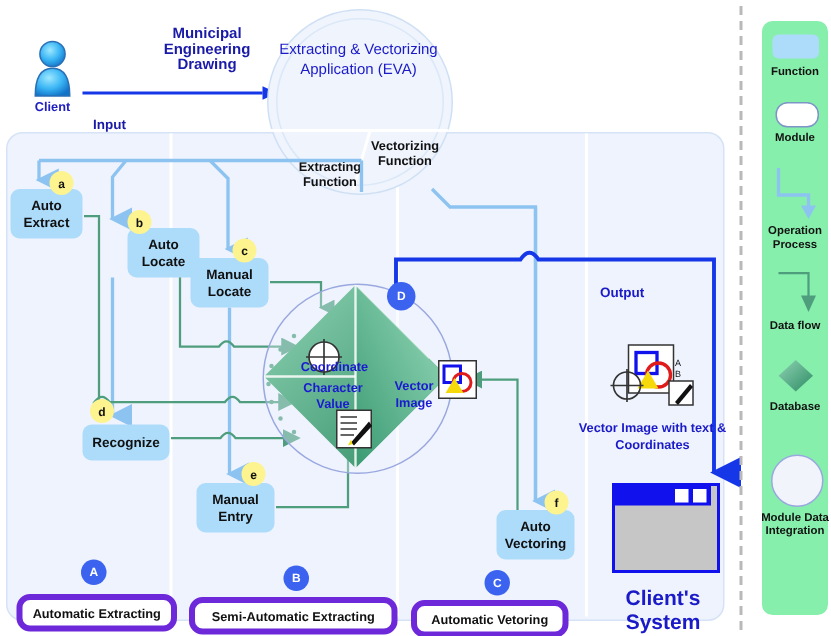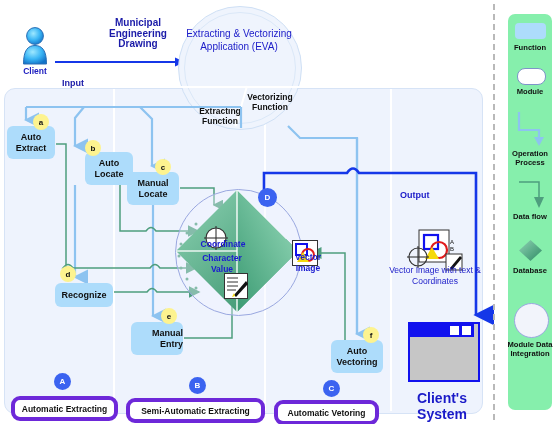--- a/index.html
+++ b/index.html
@@ -27,21 +27,21 @@
   #main-panel{left:4px;top:88px;width:477px;height:324px;background:#eef3fd;
      border:1px solid #d6e3f6;border-radius:11px;}
   .panel-div{background:#ffffff;width:1.5px;top:89px;height:322px;}
   
   .fbox{background:#addcfb;border-radius:6px;color:#101010;font-size:9px;font-weight:bold;
         display:flex;align-items:center;justify-content:center;text-align:center;line-height:10.5px;}
   #box-auto-extract{left:7px;top:126px;width:48px;height:33px;}
   #box-auto-locate{left:60px;top:152px;width:48px;height:33px;margin-left:25px;}
   #box-manual-locate{left:127px;top:172px;width:52px;height:33px;}
   #box-recognize{left:55px;top:283px;width:58px;height:24px;}
-  #box-manual-entry{left:131px;top:322px;width:52px;height:33px;text-align:right;}
+  #box-manual-entry{left:131px;top:322px;width:52px;height:33px;}
   #box-auto-vectoring{left:331px;top:340px;width:52px;height:33px;}
   
   .badge-y{background:#fdf38f;border-radius:50%;width:16px;height:16px;display:flex;
      align-items:center;justify-content:center;font-size:8px;font-weight:bold;color:#111;}
   #badge-a{left:33px;top:114px;}
   #badge-b{left:85px;top:140px;}
   #badge-c{left:155px;top:159px;}
   #badge-d{left:60px;top:266px;}
   #badge-e{left:161px;top:308px;}
   #badge-f{left:363px;top:327px;}
@@ -56,24 +56,24 @@
      display:flex;align-items:center;justify-content:center;font-size:8.5px;font-weight:bold;color:#111;}
   #pill-a{left:11px;top:396px;width:99px;}
   #pill-b{left:126px;top:398px;width:131px;}
   #pill-c{left:274px;top:400px;width:97px;}
   
   #diamond-circle{left:175px;top:189px;width:125px;height:125px;border-radius:50%;
      border:1px solid #9aa8e0;background:rgba(240,244,255,0.35);}
   #diamond{left:176px;top:190px;width:122px;height:122px;}
   #dm-label-coord{left:192px;top:239px;width:62px;text-align:center;font-size:8.5px;font-weight:bold;color:#1a1ad0;}
   #dm-label-char{left:190px;top:253px;width:64px;text-align:center;font-size:8.5px;font-weight:bold;color:#1a1ad0;line-height:10.5px;}
-  #dm-label-vector{left:255px;top:252px;width:42px;text-align:center;font-size:8.5px;font-weight:bold;color:#1a1ad0;line-height:10.5px;margin-left:32px;}
+  #dm-label-vector{left:255px;top:252px;width:42px;text-align:center;font-size:8.5px;font-weight:bold;color:#1a1ad0;line-height:10.5px;}
   
   #output-label{left:400px;top:190px;font-size:9px;font-weight:bold;color:#1a1ac8;}
-  #output-caption{left:381px;top:265px;width:108px;text-align:center;font-size:8.5px;font-weight:normal;
+  #output-caption{left:381px;top:280px;width:108px;text-align:center;font-size:8.5px;font-weight:bold;
      color:#1a1ac8;line-height:10.5px;}
   #client-system{left:408px;top:322px;width:68px;height:56px;border:2px solid #1111ee;background:#c6c6c6;}
   #client-system-bar{left:410px;top:324px;width:64px;height:13px;background:#1111ee;}
   #client-system-label{left:396px;top:390px;width:92px;text-align:center;font-size:14px;font-weight:bold;color:#1a1ac8;}
   
   #legend-dash{left:493px;top:4px;width:0;height:416px;border-left:2px dashed #b9b9b9;}
   #legend-panel{left:508px;top:14px;width:44px;height:396px;background:#86efac;border-radius:7px;}
   .lg-label{position:absolute;width:60px;left:-8px;text-align:center;font-size:7.6px;font-weight:bold;color:#111;line-height:9px;}
   svg{display:block;overflow:visible;}
 </style>

